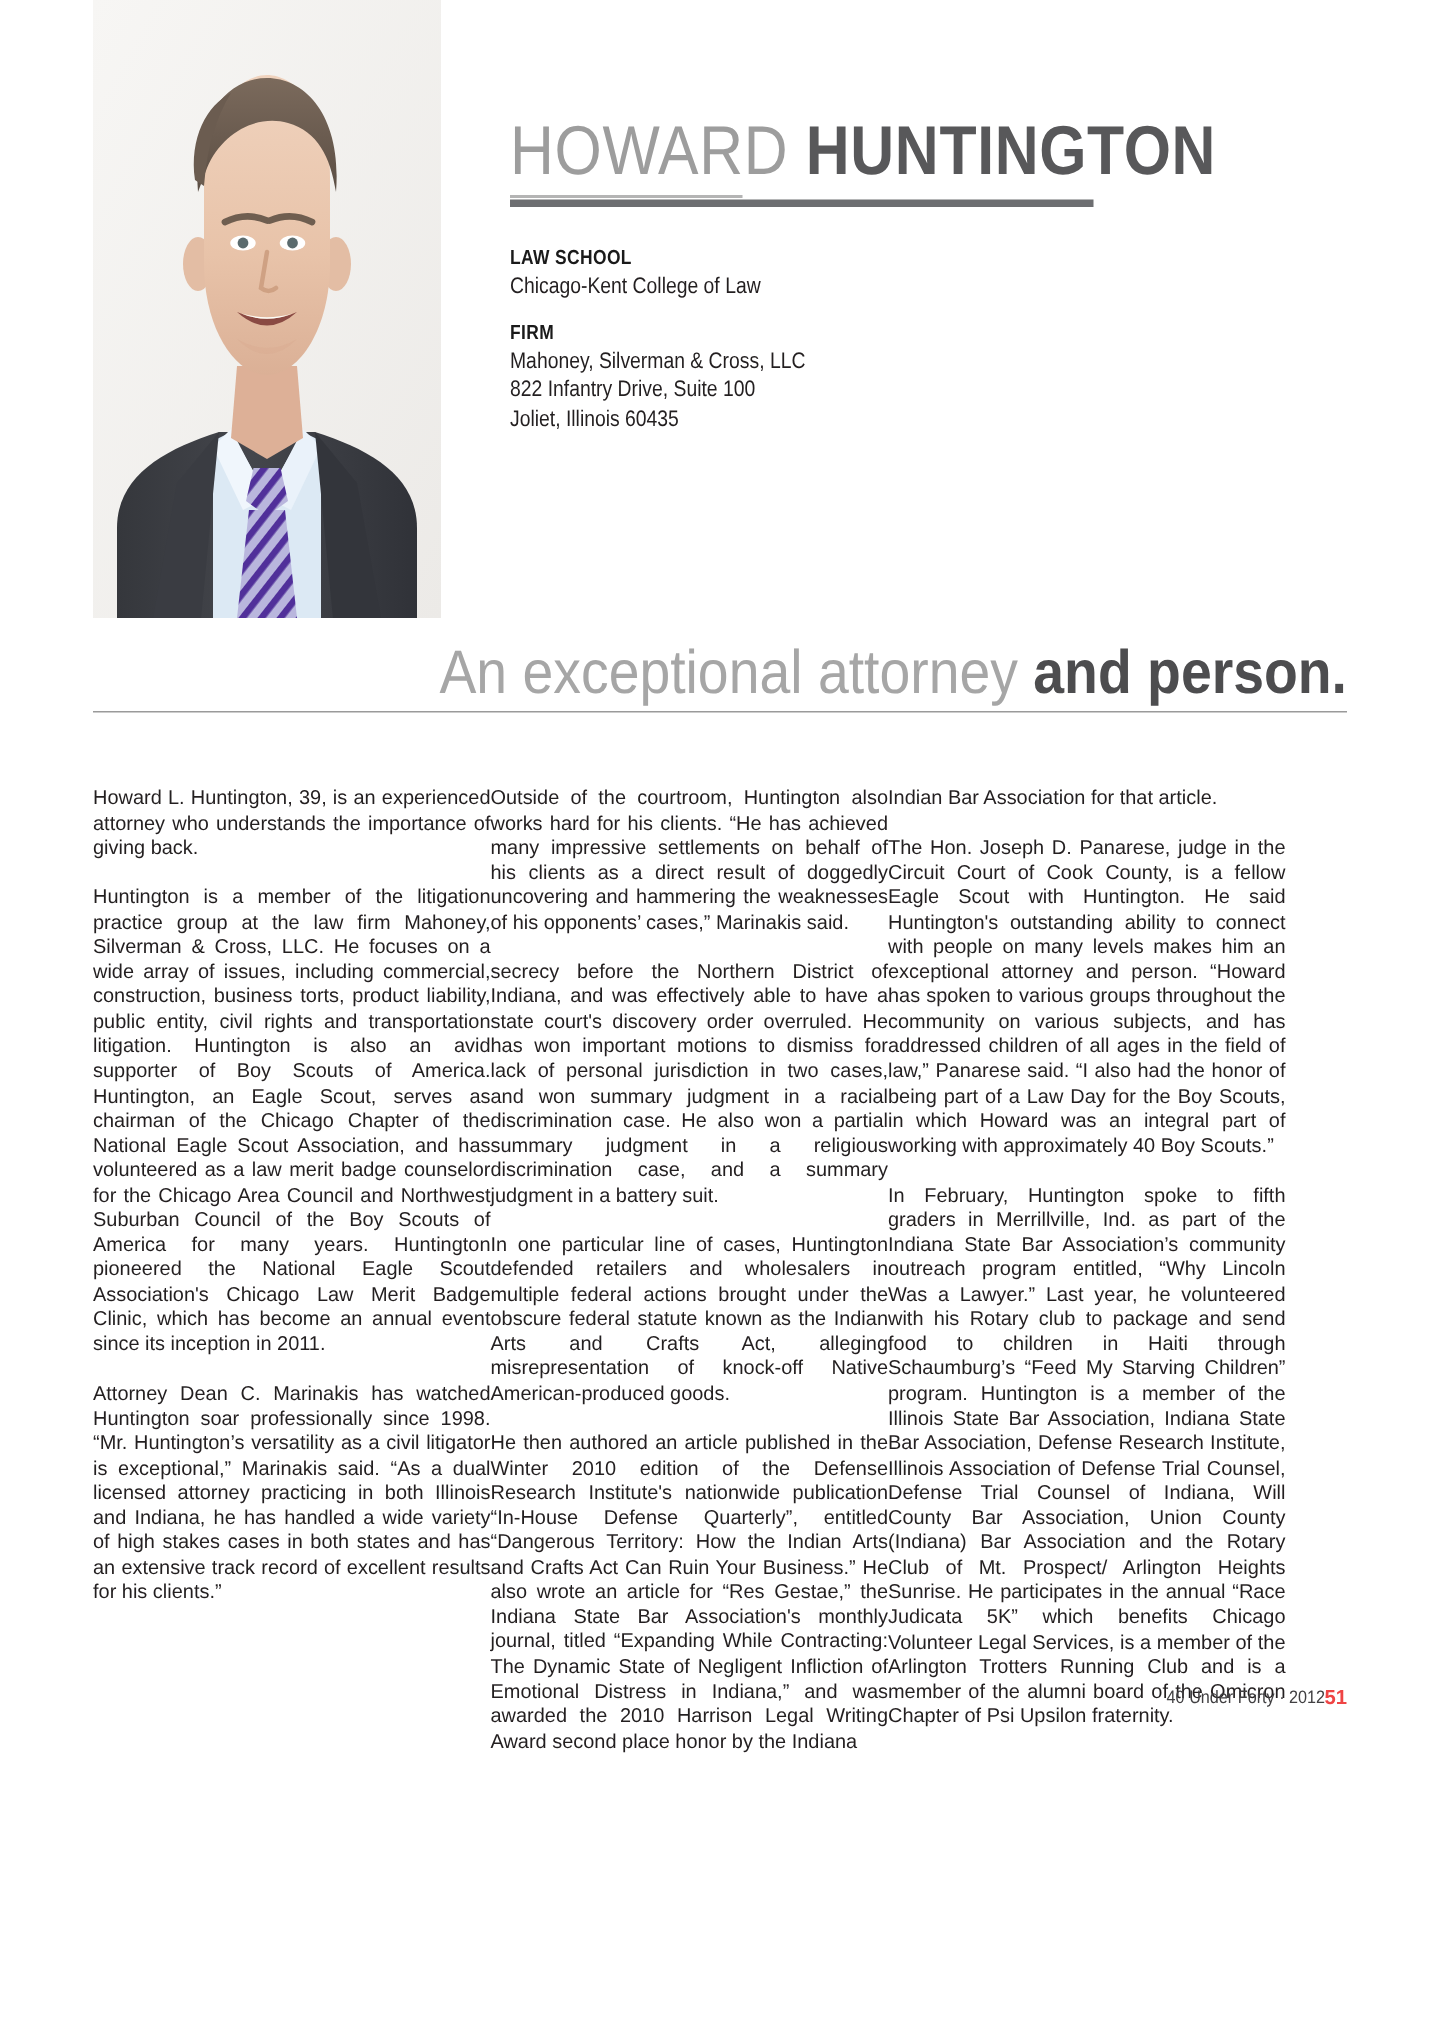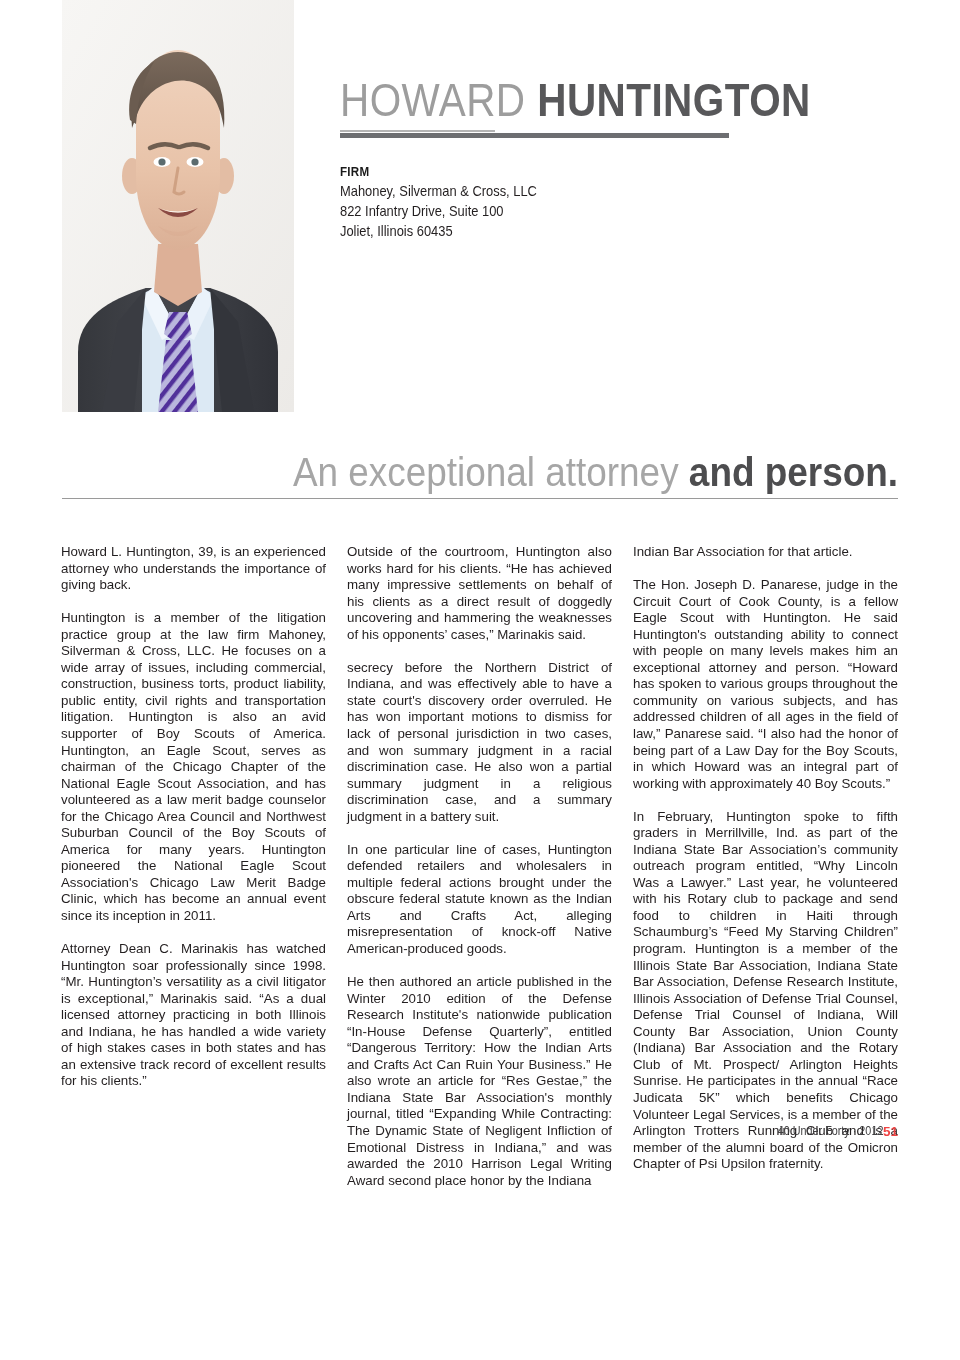--- a/index.html
+++ b/index.html
@@ -103,21 +103,21 @@
     line-height: 1.32;
     transform: scaleX(0.86);
     transform-origin: left center;
     white-space: nowrap;
   }
 
   
   .headline-wrap {
     position: absolute;
     left: 62px;
-    top: 452px;
+    top: 428px;
     width: 836px;
   }
   .headline {
     text-align: right;
     white-space: nowrap;
     font-family: "Liberation Sans Narrow", "Liberation Sans", sans-serif;
     font-size: 41px;
     line-height: 1.02;
     transform: scaleX(0.90);
     transform-origin: right center;
@@ -129,25 +129,23 @@
     height: 1.5px;
     background: #9a9a9a;
     width: 100%;
     margin-top: 4px;
   }
 
   
   .columns {
     position: absolute;
     left: 62px;
-    top: 544px;
+    top: 524px;
     width: 836px;
     display: flex;
-    gap: 21px;
-    justify-content: flex-end;
   }
   .column {
     width: 265px;
     flex: 0 0 265px;
   }
   .column p {
     font-size: 13.3px;
     line-height: 16.55px;
     text-align: justify;
     text-justify: inter-word;
@@ -260,20 +258,24 @@
     </div>
 
     <div class="header-block">
       <div class="name-line"><span class="name-first">HOWARD</span> <span class="name-last">HUNTINGTON</span></div>
       <div class="rule-thin"></div>
       <div class="rule-thick"></div>
 
       <div class="fields">
 
 
+        <div class="field">
+          <div class="field-label">LAW SCHOOL</div>
+          <div class="field-value">Chicago-Kent College of Law</div>
+        </div>
 
 
         <div class="field">
           <div class="field-label">FIRM</div>
           <div class="field-value">Mahoney, Silverman &amp; Cross, LLC</div>
           <div class="field-value">822 Infantry Drive, Suite 100</div>
           <div class="field-value">Joliet, Illinois 60435</div>
         </div>
 
       </div>

